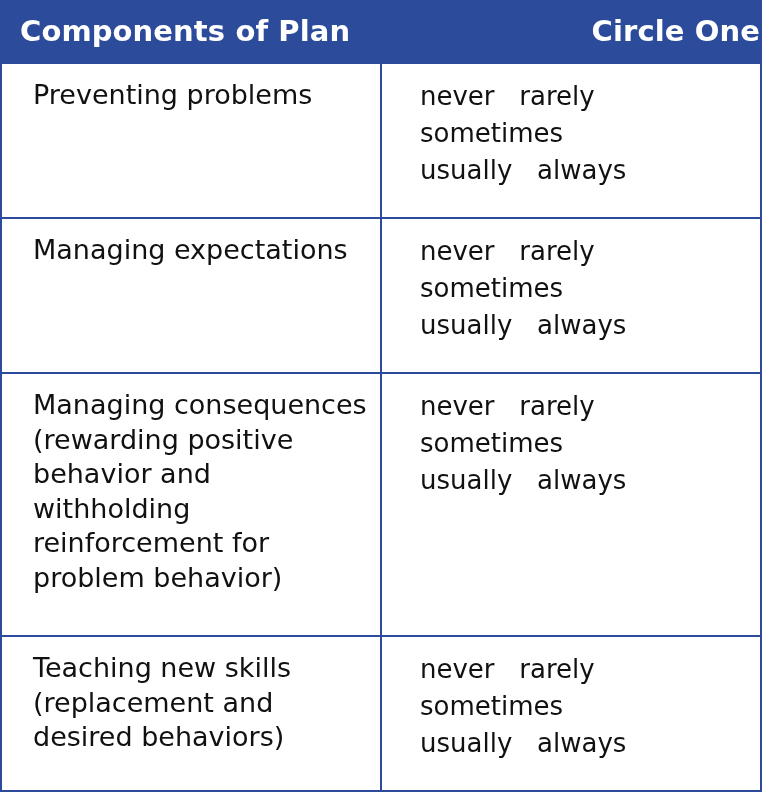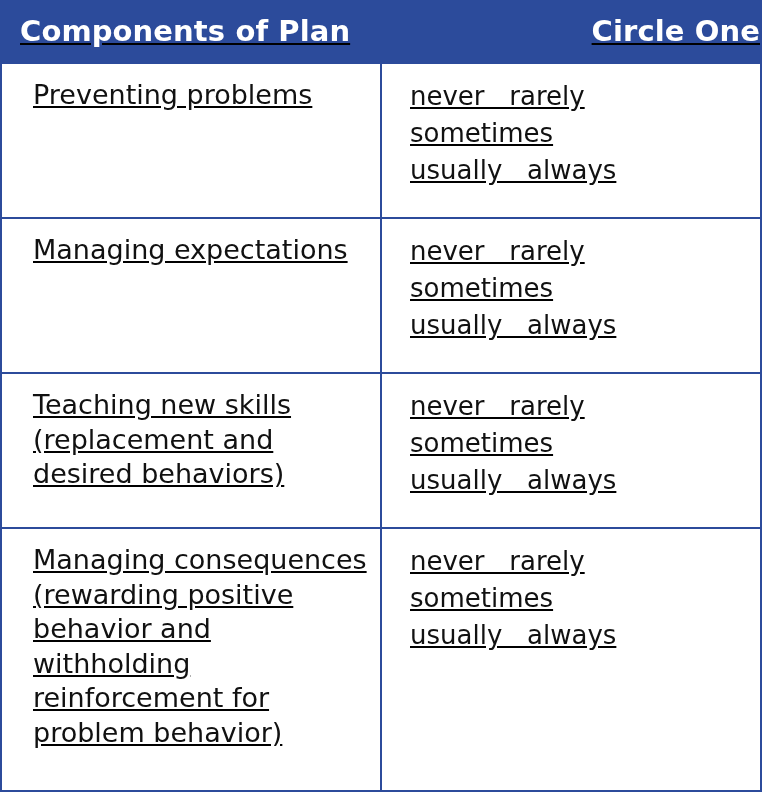--- a/index.html
+++ b/index.html
@@ -12,21 +12,20 @@
     background: #ffffff;
     font-family: "DejaVu Sans", sans-serif;
     overflow: hidden;
   }
   .sheet {
     width: 762px;
     height: 792px;
     box-sizing: border-box;
     background: #0c4a6e;
     position: relative;
-    text-decoration: underline;
   }
   table.plan-table {
     width: 100%;
     height: 100%;
     border-collapse: collapse;
     table-layout: fixed;
   }
   table.plan-table th,
   table.plan-table td {
     vertical-align: top;
@@ -53,21 +52,21 @@
     background: #ffffff;
     font-size: 27px;
     color: #111111;
     line-height: 1.28;
   }
   tbody td.component {
     padding: 14px 10px 12px 31px;
     width: 58.2%;
   }
   tbody td.choices {
-    padding: 14px 10px 12px 28px;
+    padding: 14px 10px 12px 38px;
     width: 41.8%;
     font-size: 26px;
     line-height: 1.42;
   }
   .choice-line {
     white-space: pre;
   }
   .comp-line {
     display: block;
   }
@@ -99,39 +98,39 @@
           <span class="comp-line">Managing expectations</span>
         </td>
         <td class="choices">
           <div class="choice-line">never   rarely</div>
           <div class="choice-line">sometimes</div>
           <div class="choice-line">usually   always</div>
         </td>
       </tr>
       <tr>
         <td class="component">
-          <span class="comp-line">Teaching new skills</span>
-          <span class="comp-line">(replacement and</span>
-          <span class="comp-line">desired behaviors)</span>
-        </td>
-        <td class="choices">
-          <div class="choice-line">never   rarely</div>
-          <div class="choice-line">sometimes</div>
-          <div class="choice-line">usually   always</div>
-        </td>
-      </tr>
-      <tr>
-        <td class="component">
           <span class="comp-line">Managing consequences</span>
           <span class="comp-line">(rewarding positive</span>
           <span class="comp-line">behavior and withholding</span>
           <span class="comp-line">reinforcement for</span>
           <span class="comp-line">problem behavior)</span>
         </td>
         <td class="choices">
           <div class="choice-line">never   rarely</div>
           <div class="choice-line">sometimes</div>
           <div class="choice-line">usually   always</div>
         </td>
       </tr>
+      <tr>
+        <td class="component">
+          <span class="comp-line">Teaching new skills</span>
+          <span class="comp-line">(replacement and</span>
+          <span class="comp-line">desired behaviors)</span>
+        </td>
+        <td class="choices">
+          <div class="choice-line">never   rarely</div>
+          <div class="choice-line">sometimes</div>
+          <div class="choice-line">usually   always</div>
+        </td>
+      </tr>
     </tbody>
   </table>
 </div>
 
 </body></html>

